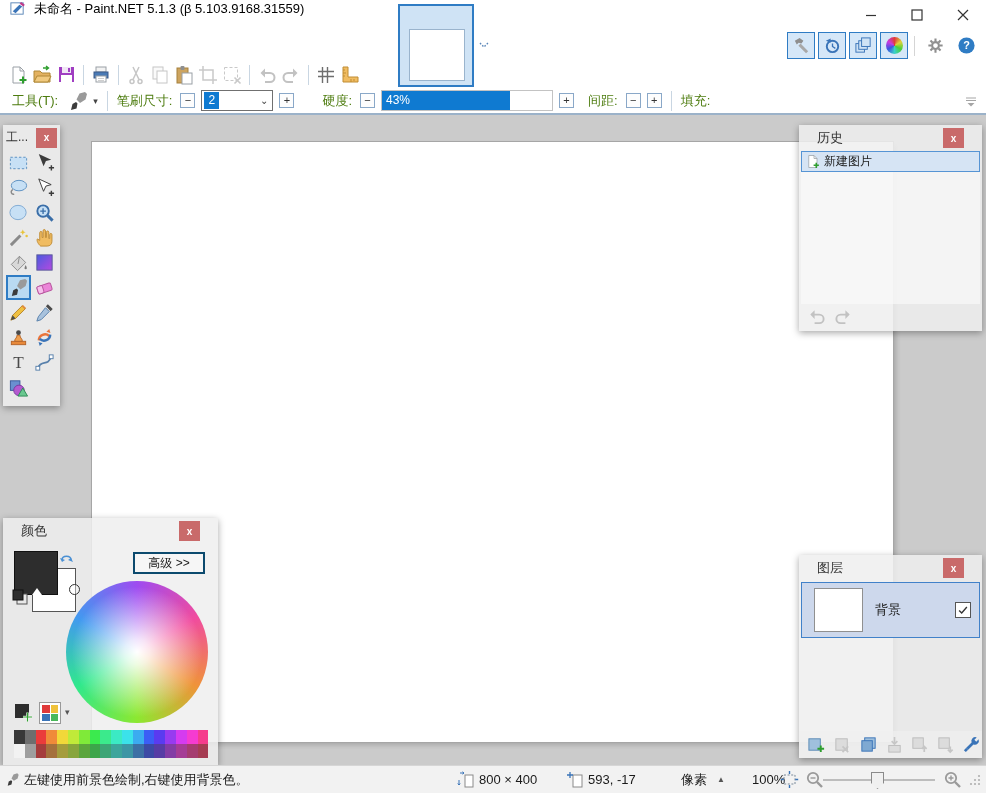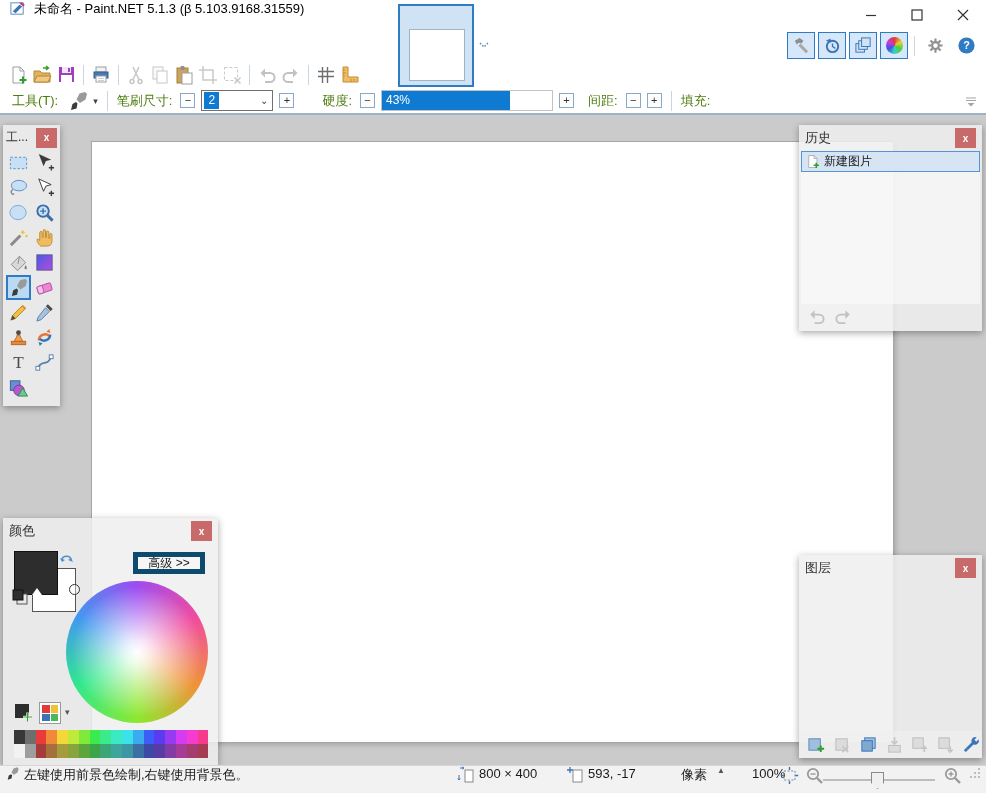--- a/index.html
+++ b/index.html
@@ -45,21 +45,21 @@
   .thumb-tab{position:absolute;left:398px;top:4px;width:76px;height:83px;border:2px solid #2f7cc4;background:#cfe3f5;z-index:6;box-sizing:border-box;}
   .thumb-tab .inner{position:absolute;left:9px;top:23px;width:54px;height:50px;background:#fff;border:1px solid #9ab4cd;}
   .thumb-chev{position:absolute;left:477px;top:38px;width:14px;height:14px;z-index:6;}
 
   
   .canvas{position:absolute;left:92px;top:142px;width:801px;height:600px;background:#fff;
     box-shadow:0 0 0 1px #a6a6a6, 3px 3px 5px rgba(0,0,0,0.18);}
 
   
   .panel{position:absolute;background:rgba(238,238,238,0.85);box-shadow:0 2px 7px rgba(0,0,0,0.35);box-sizing:border-box;z-index:5;}
-  .panel-hdr{height:26px;display:flex;align-items:center;padding:0 6px;}
+  .panel-hdr{height:26px;display:flex;align-items:center;padding:0 18px;}
   .panel-title{color:#333;}
   .panel-close{margin-left:auto;width:21px;height:20px;background:#c96a6a;color:#fff;font-size:10px;font-weight:bold;
     display:flex;align-items:center;justify-content:center;}
 
   #tools-panel{left:3px;top:125px;width:57px;height:281px;}
   #tools-panel .panel-hdr{padding:0 3px;height:25px;}
   .tools-grid{display:grid;grid-template-columns:26px 26px;justify-content:center;}
   .tool-cell{width:25px;height:25px;display:flex;align-items:center;justify-content:center;box-sizing:border-box;}
   .tool-cell.selected{background:#b9daf2;border:2px solid #2f7cc4;}
 
@@ -67,21 +67,21 @@
   .hist-list{position:absolute;left:2px;top:26px;right:2px;bottom:27px;background:rgba(252,252,252,0.6);}
   .hist-item{height:21px;display:flex;align-items:center;background:#d6e4f4;border:1px solid #5694d4;box-sizing:border-box;padding:0 3px;gap:4px;font-size:12px;}
   .hist-footer{position:absolute;left:0;bottom:0;height:26px;display:flex;align-items:center;padding-left:8px;gap:8px;}
 
   #colors-panel{left:3px;top:518px;width:215px;height:247px;}
   .fg-swatch{position:absolute;left:11px;top:33px;width:42px;height:42px;background:#2d2d2d;border:1px solid #111;}
   .fg-notch{position:absolute;left:17px;bottom:-1px;width:0;height:0;border-left:5px solid transparent;border-right:5px solid transparent;border-bottom:7px solid #fff;}
   .bg-swatch{position:absolute;left:29px;top:50px;width:42px;height:42px;background:#fff;border:1px solid #555;z-index:-1;}
   .fgbg-mini{position:absolute;left:8px;top:70px;width:20px;height:20px;}
   .swap-icon{position:absolute;left:56px;top:32px;width:15px;height:15px;}
-  .adv-btn{position:absolute;left:130px;top:34px;width:72px;height:22px;border:5px solid #0c4a6e;background:#f6f6f6;
+  .adv-btn{position:absolute;left:130px;top:34px;width:72px;height:22px;border:2px solid #0c4a6e;background:#f6f6f6;
     display:flex;align-items:center;justify-content:center;font-size:12px;color:#222;box-sizing:border-box;}
   .wheel{position:absolute;left:63px;top:63px;width:142px;height:142px;border-radius:50%;
     background:
       radial-gradient(closest-side,#ffffff 0%,rgba(255,255,255,0.85) 18%,rgba(255,255,255,0) 92%),
       conic-gradient(from 0deg,hsl(270,85%,62%),hsl(330,85%,62%),hsl(30,85%,58%),hsl(90,80%,55%),hsl(150,80%,55%),hsl(210,85%,60%),hsl(270,85%,62%));}
   .wheel-cursor{position:absolute;left:66px;top:66px;width:9px;height:9px;border:1.5px solid #333;border-radius:50%;background:rgba(255,255,255,0.4);}
   .addcolor-btn{position:absolute;left:10px;top:184px;width:22px;height:22px;}
   .palette-btn{position:absolute;left:36px;top:184px;width:22px;height:22px;border:1px solid #999;background:#fff;
     display:grid;grid-template-columns:1fr 1fr;grid-template-rows:1fr 1fr;padding:2px;box-sizing:border-box;gap:1px;}
   .palette-caret{position:absolute;left:62px;top:189px;font-size:9px;color:#555;}
@@ -91,21 +91,21 @@
   #layers-panel{left:799px;top:555px;width:183px;height:203px;}
   .layer-item{position:absolute;left:2px;top:27px;right:2px;height:56px;background:#cdd8ec;border:1px solid #4181c9;box-sizing:border-box;display:flex;align-items:center;}
   .layer-thumb{width:47px;height:42px;background:#fff;border:1px solid #909090;margin-left:12px;}
   .layer-name{margin-left:12px;color:#222;}
   .layer-check{margin-left:auto;margin-right:8px;width:16px;height:16px;background:#fff;border:1px solid #555;display:flex;align-items:center;justify-content:center;box-sizing:border-box;}
   .layers-footer{position:absolute;left:0;bottom:0;right:0;height:27px;display:flex;align-items:center;padding-left:7px;gap:5px;background:rgba(240,240,240,0.6);}
   .lf-btn{width:21px;height:21px;display:flex;align-items:center;justify-content:center;}
 
   
   .statusbar{position:absolute;left:0;top:765px;width:986px;height:28px;background:#f2f2f2;border-top:1px solid #d6d6d6;z-index:9;box-sizing:border-box;}
-  .sb{position:absolute;top:0;height:27px;display:flex;gap:4px;white-space:nowrap;}
+  .sb{position:absolute;top:0;height:27px;display:flex;align-items:center;gap:4px;white-space:nowrap;}
   .sb-track{position:absolute;left:823px;top:13px;width:112px;height:2px;background:#bdbdbd;}
   .sb-thumb{position:absolute;left:871px;top:6px;width:11px;height:15px;background:#f0f0f0;border:1px solid #8a8a8a;
     clip-path:polygon(0 0,100% 0,100% 65%,50% 100%,0 65%);}
 </style>
 </head>
 <body>
 
 <div id="app">
 
   <div class="titlebar">
@@ -644,20 +644,29 @@
         <div class="swatch" style="background: rgb(165, 60, 112);"></div>
         <div class="swatch" style="background: rgb(165, 60, 82);"></div>
       </div>
   </div>
 
   <div class="panel" id="layers-panel">
     <div class="panel-hdr">
       <span class="panel-title">图层</span>
       <span class="panel-close">x</span>
     </div>
+    <div class="layer-item">
+      <div class="layer-thumb"></div>
+      <span class="layer-name">背景</span>
+      <span class="layer-check">
+        <svg viewBox="0 0 14 14" width="12" height="12">
+            <path d="M2.5 7.5l3 3 6-7" stroke="#333" stroke-width="1.6" fill="none"></path>
+          </svg>
+      </span>
+    </div>
     <div class="layers-footer" id="layers-footer">
         <div class="lf-btn">
           <span class="icon" style="width:19px;height:19px">
             <svg viewBox="0 0 20 20">
               <rect x="2" y="4" width="12" height="12" fill="#9fc0dd" stroke="#5a8ab5"></rect>
               <path d="M11 14.5h7M14.5 11v7" stroke="#2e9e2e" stroke-width="2"></path>
             </svg>
           </span>
         </div>
         <div class="lf-btn">

